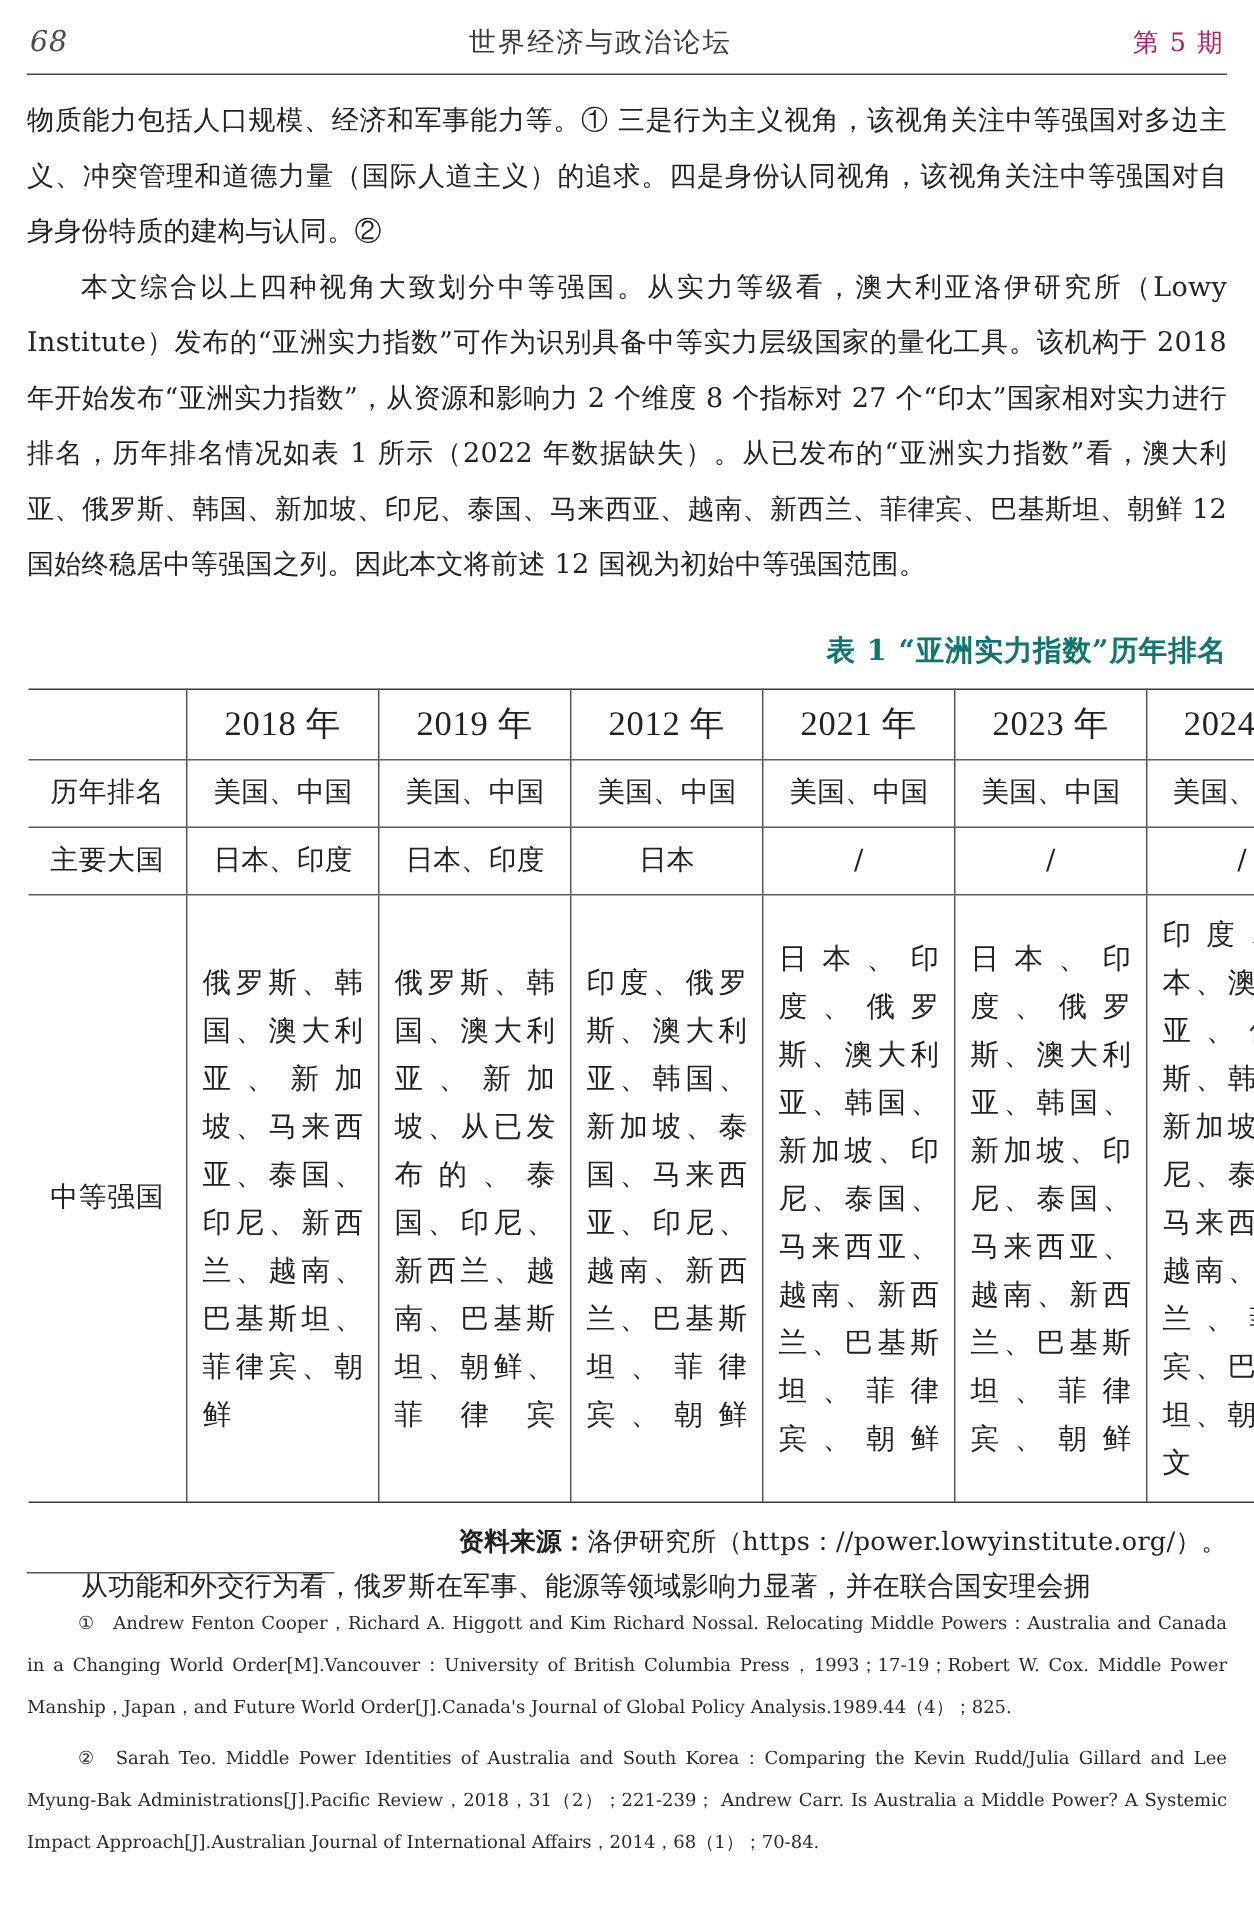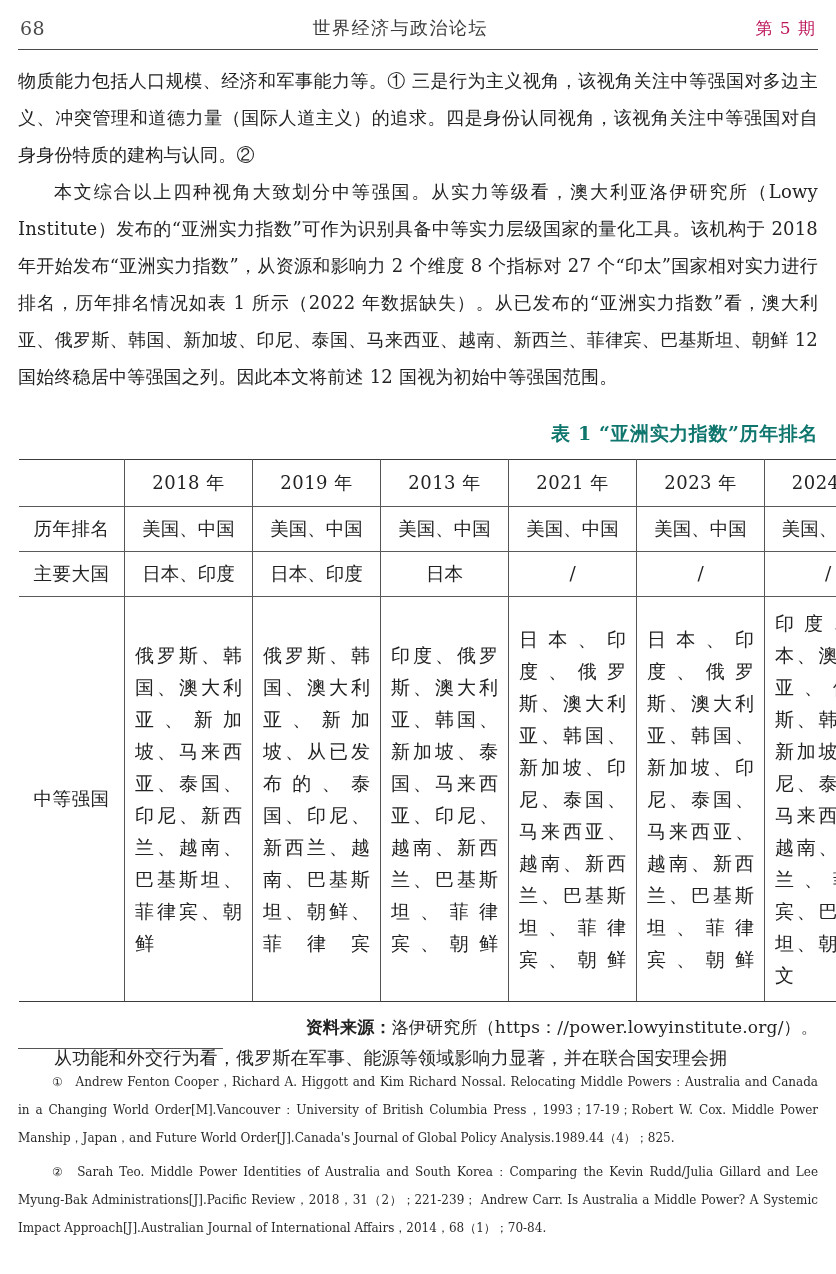--- a/index.html
+++ b/index.html
@@ -30,20 +30,21 @@
     left: 20px;
     right: 20px;
     height: 36px;
     display: flex;
     align-items: center;
     justify-content: space-between;
     font-size: 16.5px;
     color: #3a3a3a;
   }
   .folio {
+    font-style: italic;
     font-size: 19px;
     letter-spacing: .5px;
     color: #4a4a4a;
   }
   .journal-title {
     font-size: 18px;
     letter-spacing: 1.5px;
     font-family: "DejaVu Serif", "Liberation Serif", serif;
     color: #3a3a3a;
   }
@@ -100,24 +101,25 @@
     border-bottom: none;
     padding: 6px 5px;
     font-size: 18.5px;
     font-weight: normal;
     text-align: center;
     vertical-align: middle;
     color: #222;
     line-height: 32px;
   }
   table.rank tr.thead-row td {
-    font-size: 18px;
+    font-size: 23px;
     letter-spacing: .5px;
     padding-top: 7px;
     padding-bottom: 7px;
+    font-family: Liberation Serif, serif;
   }
   table.rank td.rowhead {
     border-left: none;
     letter-spacing: .5px;
   }
   table.rank td.lastcol {
     border-right: none;
   }
   
   table.rank tr.rule-top > td { border-top: 1.6px solid #3c3c3c; }
@@ -198,21 +200,21 @@
     <p class="para indent">本文综合以上四种视角大致划分中等强国。从实力等级看，澳大利亚洛伊研究所（Lowy Institute）发布的“亚洲实力指数”可作为识别具备中等实力层级国家的量化工具。该机构于 2018 年开始发布“亚洲实力指数”，从资源和影响力 2 个维度 8 个指标对 27 个“印太”国家相对实力进行排名，历年排名情况如表 1 所示（2022 年数据缺失）。从已发布的“亚洲实力指数”看，澳大利亚、俄罗斯、韩国、新加坡、印尼、泰国、马来西亚、越南、新西兰、菲律宾、巴基斯坦、朝鲜 12 国始终稳居中等强国之列。因此本文将前述 12 国视为初始中等强国范围。</p>
 
     <div class="table-caption">表 1    “亚洲实力指数”历年排名</div>
 
     <table class="rank">
       <tbody>
         <tr class="thead-row rule-top rule-under">
           <td class="rowhead" style="width:95px"></td>
           <td style="width:117px">2018 年</td>
           <td style="width:117px">2019 年</td>
-          <td style="width:117px">2013 年</td>
+          <td style="width:117px">2012 年</td>
           <td style="width:117px">2021 年</td>
           <td style="width:117px">2023 年</td>
           <td class="lastcol" style="width:116px">2024 年</td>
         </tr>
 
         <tr class="rule-under">
           <td class="rowhead">历年排名</td>
           <td>美国、中国</td>
           <td>美国、中国</td>
           <td>美国、中国</td>

